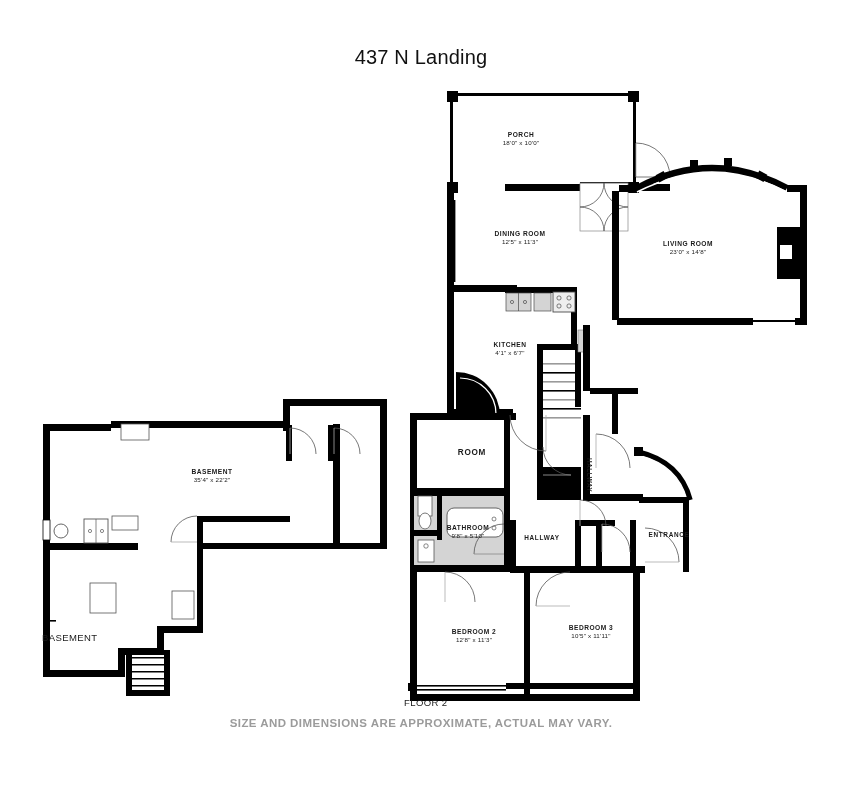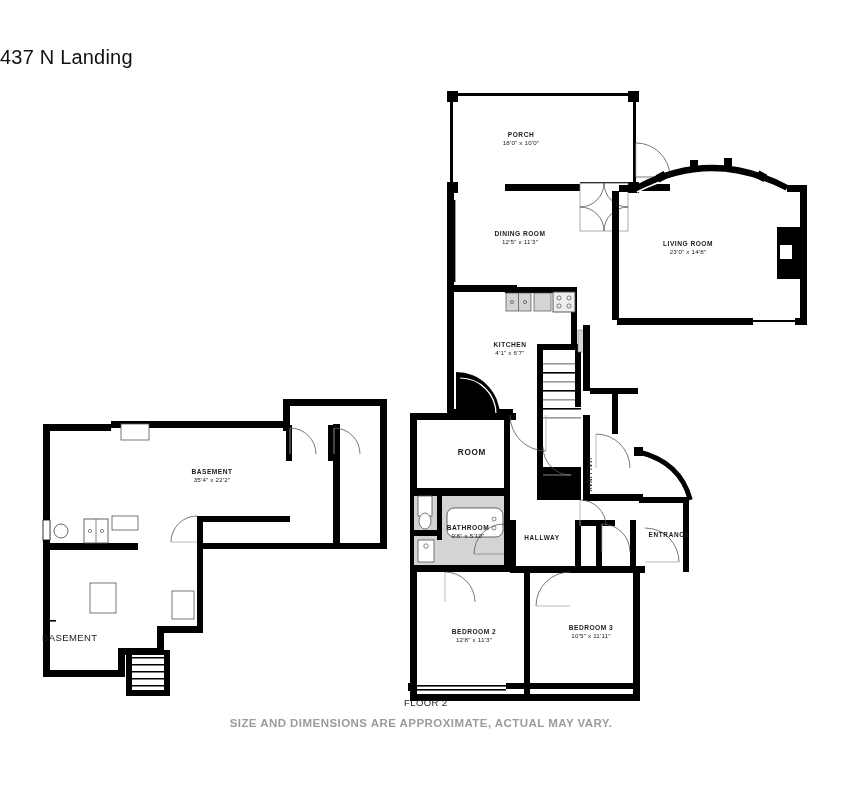--- a/index.html
+++ b/index.html
@@ -5,21 +5,21 @@
   html,body{margin:0;padding:0;background:#ffffff;}
   body{
     width:842px;height:807px;position:relative;overflow:hidden;
     font-family:"Liberation Sans", sans-serif;
     color:#000;
   }
 
   .plan-root{position:absolute;inset:0;}
 
   .title{
-    position:absolute;left:0;top:46px;width:842px;
+    position:absolute;left:0;top:46px;width:842px;text-align:center;
     font-size:20px;font-weight:400;letter-spacing:.2px;color:#111;
   }
   .footer-note{
     position:absolute;left:0;top:717px;width:842px;text-align:center;
     font-size:11.5px;font-weight:700;letter-spacing:.45px;color:#9b9b9b;
   }
 
   .stage{position:absolute;left:0;top:0;width:842px;height:588px;}
   svg.plan{position:absolute;left:0;top:0;width:842px;height:807px;display:block;}
 

